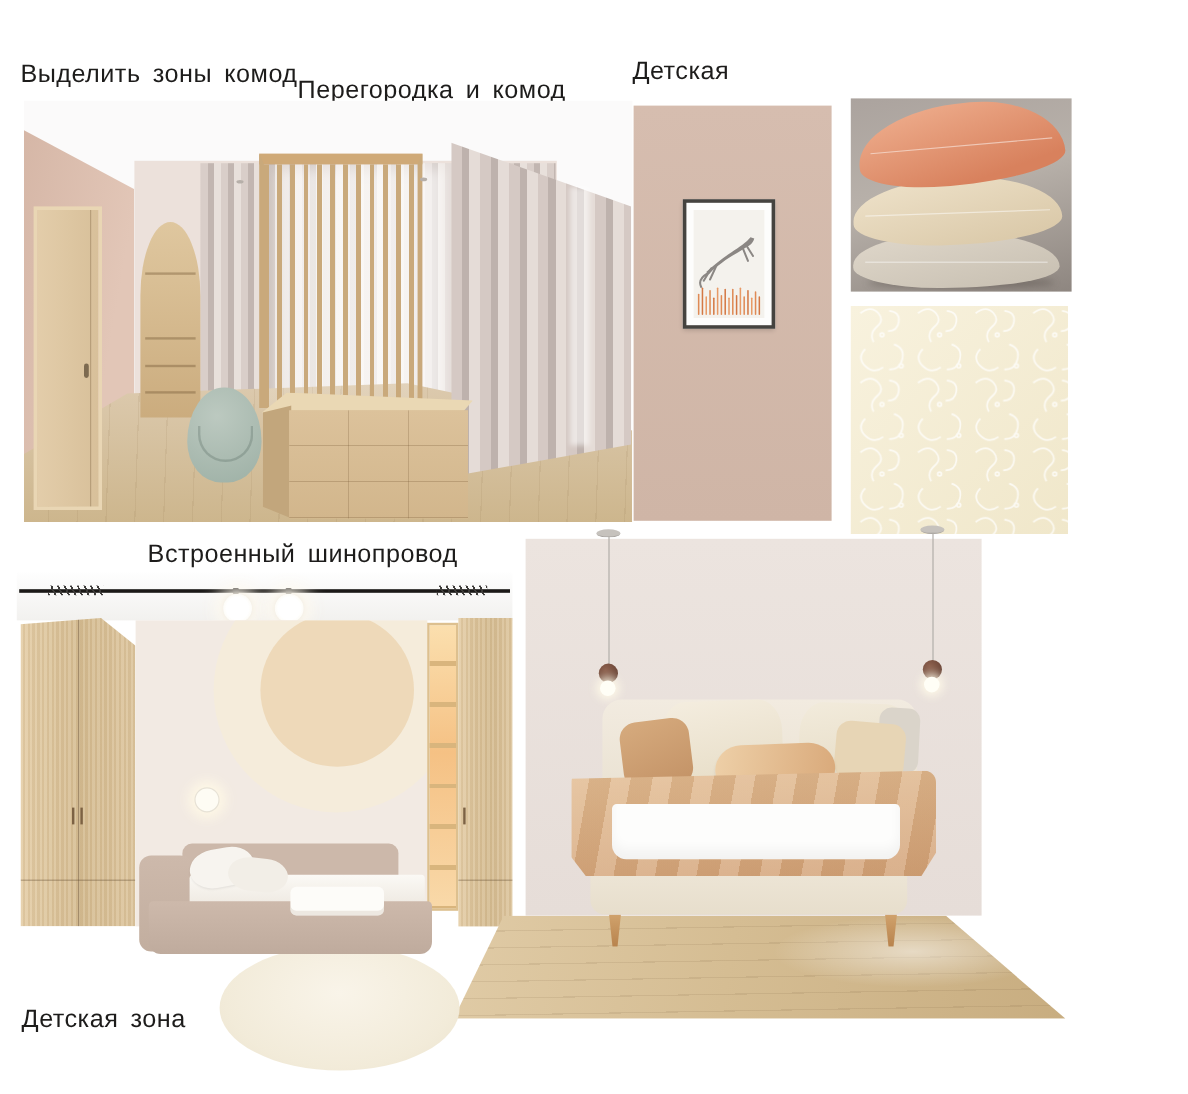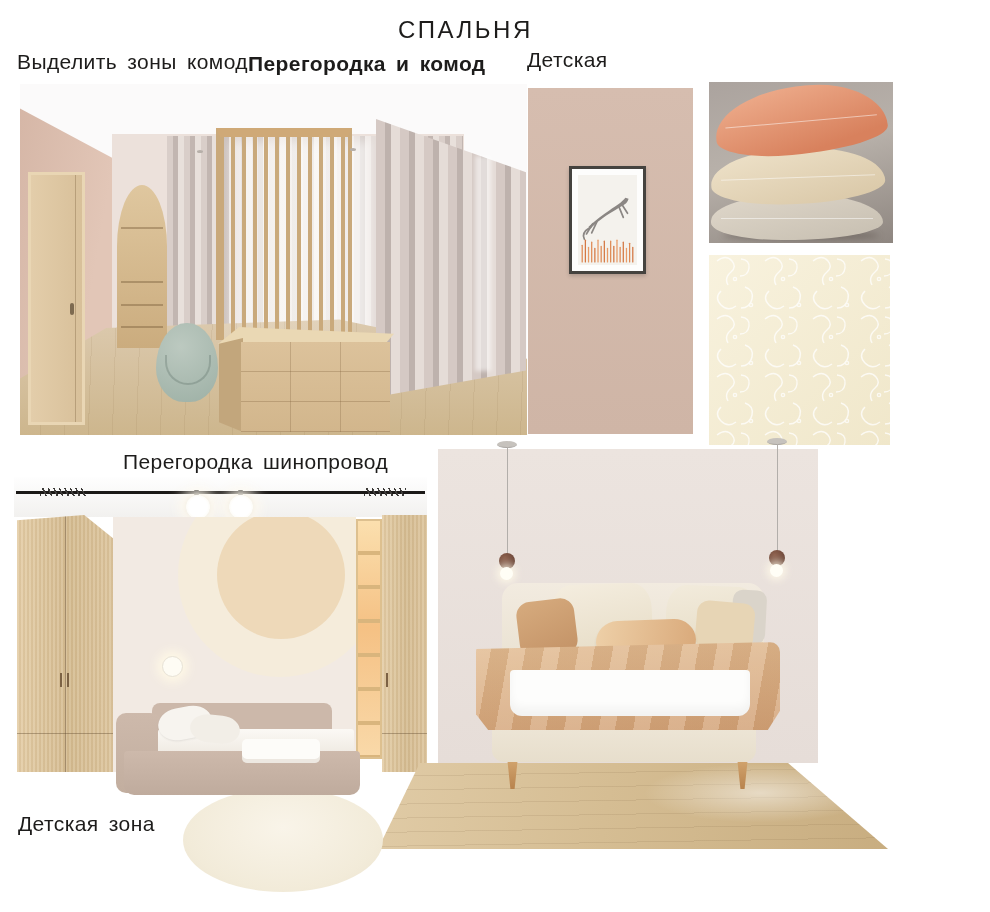--- a/index.html
+++ b/index.html
@@ -139,26 +139,25 @@
        clip-path:polygon(0 8%,100% 0,100% 78%,96% 100%,4% 100%,0 82%);}
   .bSheet{left:40px;top:92px;width:240px;height:46px;background:#fdfdfc;border-radius:4px 4px 12px 12px;
        box-shadow:inset 0 -8px 10px rgba(0,0,0,.045);}
   .bLeg{top:184px;width:13px;height:27px;background:linear-gradient(#d0a26c,#b8834d);clip-path:polygon(12% 0,88% 0,66% 100%,34% 100%);}
 </style>
 </head>
 <body>
 
 <div class="canvas">
 
-  <div class="title">СПАЛЬНЯ</div>
   <div class="lbl" style="left:17px;top:50px;">Выделить зоны комод</div>
-  <div class="lbl" style="left:248px;top:52px;font-weight:bold;">Перегородка и комод</div>
+  <div class="lbl" style="left:248px;top:64px;">Перегородка и комод</div>
   <div class="lbl" style="left:527px;top:48px;">Детская</div>
-  <div class="lbl" style="left:123px;top:450px;">Перегородка шинопровод</div>
-  <div class="lbl" style="left:18px;top:812px;">Детская зона</div>
+  <div class="lbl" style="left:123px;top:450px;">Встроенный шинопровод</div>
+  <div class="lbl" style="left:18px;top:838px;">Детская зона</div>
 
   <div class="abs" id="mainRender">
     <div class="wallLeft"></div>
     <div class="wallBack"></div>
     <div class="curtainBack">
       <div class="curtainGlow"></div>
     </div>
     <div class="windowGlow"></div>
     <div class="floorMain">
       <div class="floorLines"></div>

